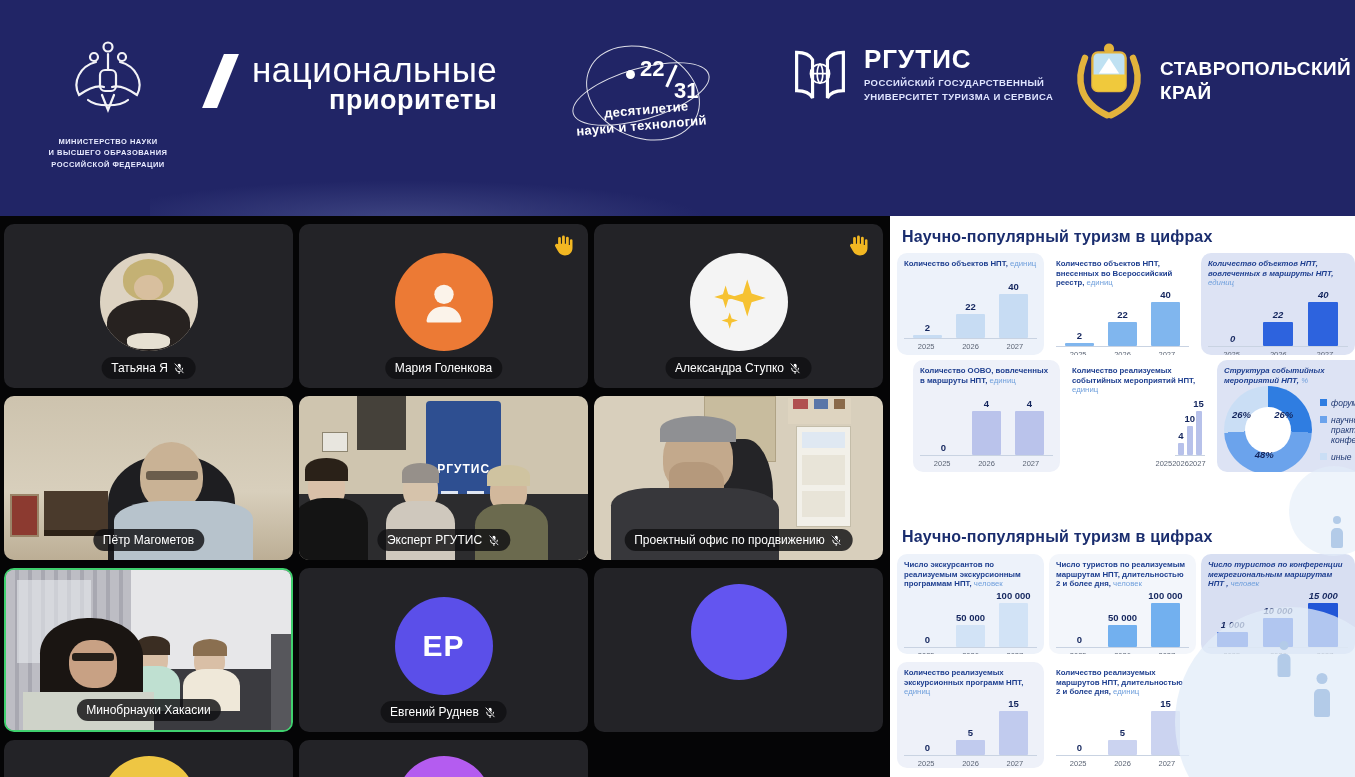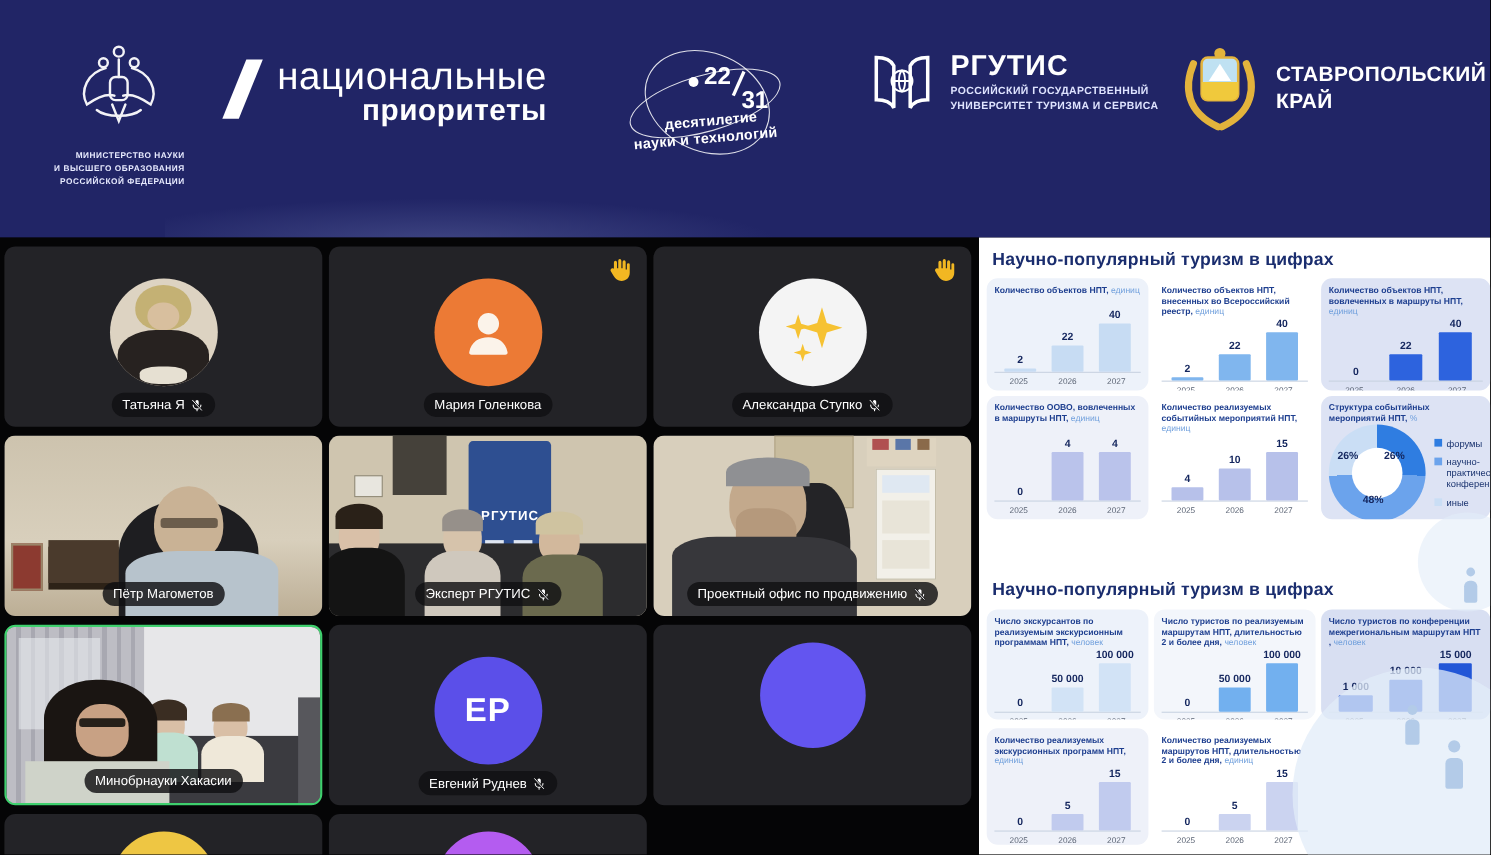--- a/index.html
+++ b/index.html
@@ -5,21 +5,21 @@
   html,body{margin:0;padding:0;background:#000;}
   *{box-sizing:border-box;}
   #app{position:relative;width:1355px;height:777px;overflow:hidden;background:#050506;
        font-family:"Liberation Sans", sans-serif;}
 
   
   #banner{position:absolute;left:0;top:0;width:1355px;height:216px;background:#212566;overflow:hidden;}
   #banner .mountains{position:absolute;left:150px;bottom:-4px;width:560px;height:40px;
       background:radial-gradient(ellipse at 45% 100%, rgba(110,120,175,.38), rgba(110,120,175,0) 70%);}
   .logo{position:absolute;color:#fff;}
-  #min-logo{left:48px;top:30px;width:120px;text-align:right;}
+  #min-logo{left:48px;top:30px;width:120px;text-align:center;}
   #min-logo .emblem{width:100px;height:100px;margin:0 auto;}
   #min-text{font-size:7.5px;letter-spacing:.5px;line-height:1.5;font-weight:bold;color:#e8ebff;margin-top:6px;}
   #np-logo{left:205px;top:52px;display:flex;align-items:flex-start;}
   #np-slash{width:15px;height:54px;background:#fff;transform:skewX(-22deg);margin:2px 24px 0 8px;}
   #np-text{text-align:right;line-height:1.0;}
   .np1{font-size:35px;font-weight:300;letter-spacing:.5px;}
   .np2{font-size:27px;font-weight:700;letter-spacing:.5px;}
   #decade{left:568px;top:30px;width:150px;height:130px;}
   .orbit{position:absolute;border:1.6px solid rgba(255,255,255,.85);border-radius:50%;}
   .orbit.o1{left:2px;top:38px;width:142px;height:52px;transform:rotate(-16deg);}
@@ -57,21 +57,21 @@
   .pill svg{flex:0 0 auto;}
   .hand{position:absolute;right:11px;top:8px;width:27px;height:27px;}
   .sc{position:absolute;inset:0;}
   .sc div{position:absolute;}
 
   
   #slides{position:absolute;left:890px;top:0;width:465px;height:561px;background:#ffffff;overflow:hidden;}
   .slide-title{position:absolute;left:12px;font-size:16px;font-weight:800;color:#1a2d6e;letter-spacing:.2px;}
   .crow{position:absolute;left:7px;display:flex;gap:5px;}
   .card{width:147px;border-radius:10px;padding:6px 7px 3px;display:flex;flex-direction:column;overflow:hidden;}
-  .card.wide{width:154px;}
+  .card.wide{width:154px;font-style:italic;}
   .card-title{font-size:7.8px;font-weight:bold;color:#1d3e8f;line-height:1.22;margin-bottom:1px;}
   .card-title .unit{color:#6f9fdc;font-weight:normal;}
   .bars{flex:1;display:flex;align-items:flex-end;justify-content:space-around;border-bottom:1px solid #c9d3e2;padding:0 2px;}
   .bcol{width:31%;display:flex;flex-direction:column;align-items:center;justify-content:flex-end;}
   .bval{font-size:9.5px;font-weight:bold;color:#14265e;margin-bottom:2px;white-space:nowrap;}
   .bar{width:72%;border-radius:1px;}
   .years{display:flex;justify-content:space-around;font-size:7.5px;color:#5c6575;padding:3px 0 1px;}
   .years span{width:31%;text-align:center;}
   .donut-wrap{flex:1;display:flex;align-items:center;}
   .donut{position:relative;width:88px;height:88px;border-radius:50%;flex:0 0 auto;}
@@ -428,21 +428,21 @@
               </div>
             </div>
             <div class="years">
               <span>2025</span>
               <span>2026</span>
               <span>2027</span>
             </div>
           </div>
         </div>
       <div class="crow" id="s1r2" style="top:144px;height:112px">
-          <div class="card" style="background: rgb(238, 241, 249);">
+          <div class="card" style="background: rgb(238, 241, 249); margin-left: 16px;">
             <div class="card-title"><span>Количество ООВО, вовлеченных в маршруты НПТ, </span><span class="unit">единиц</span></div>
             <div class="bars">
               <div class="bcol">
                 <div class="bval">0</div>
                 <div class="bar" style="background: rgb(186, 195, 235); height: 0px;"></div>
               </div>
               <div class="bcol">
                 <div class="bval">4</div>
                 <div class="bar" style="background: rgb(186, 195, 235); height: 44px;"></div>
               </div>
@@ -450,21 +450,21 @@
                 <div class="bval">4</div>
                 <div class="bar" style="background: rgb(186, 195, 235); height: 44px;"></div>
               </div>
             </div>
             <div class="years">
               <span>2025</span>
               <span>2026</span>
               <span>2027</span>
             </div>
           </div>
-          <div class="card" style="background: rgb(255, 255, 255);">
+          <div class="card" style="background: rgb(255, 255, 255); align-items: flex-end;">
             <div class="card-title"><span>Количество реализуемых событийных мероприятий НПТ, </span><span class="unit">единиц</span></div>
             <div class="bars">
               <div class="bcol">
                 <div class="bval">4</div>
                 <div class="bar" style="background: rgb(183, 193, 234); height: 12px;"></div>
               </div>
               <div class="bcol">
                 <div class="bval">10</div>
                 <div class="bar" style="background: rgb(183, 193, 234); height: 29px;"></div>
               </div>

